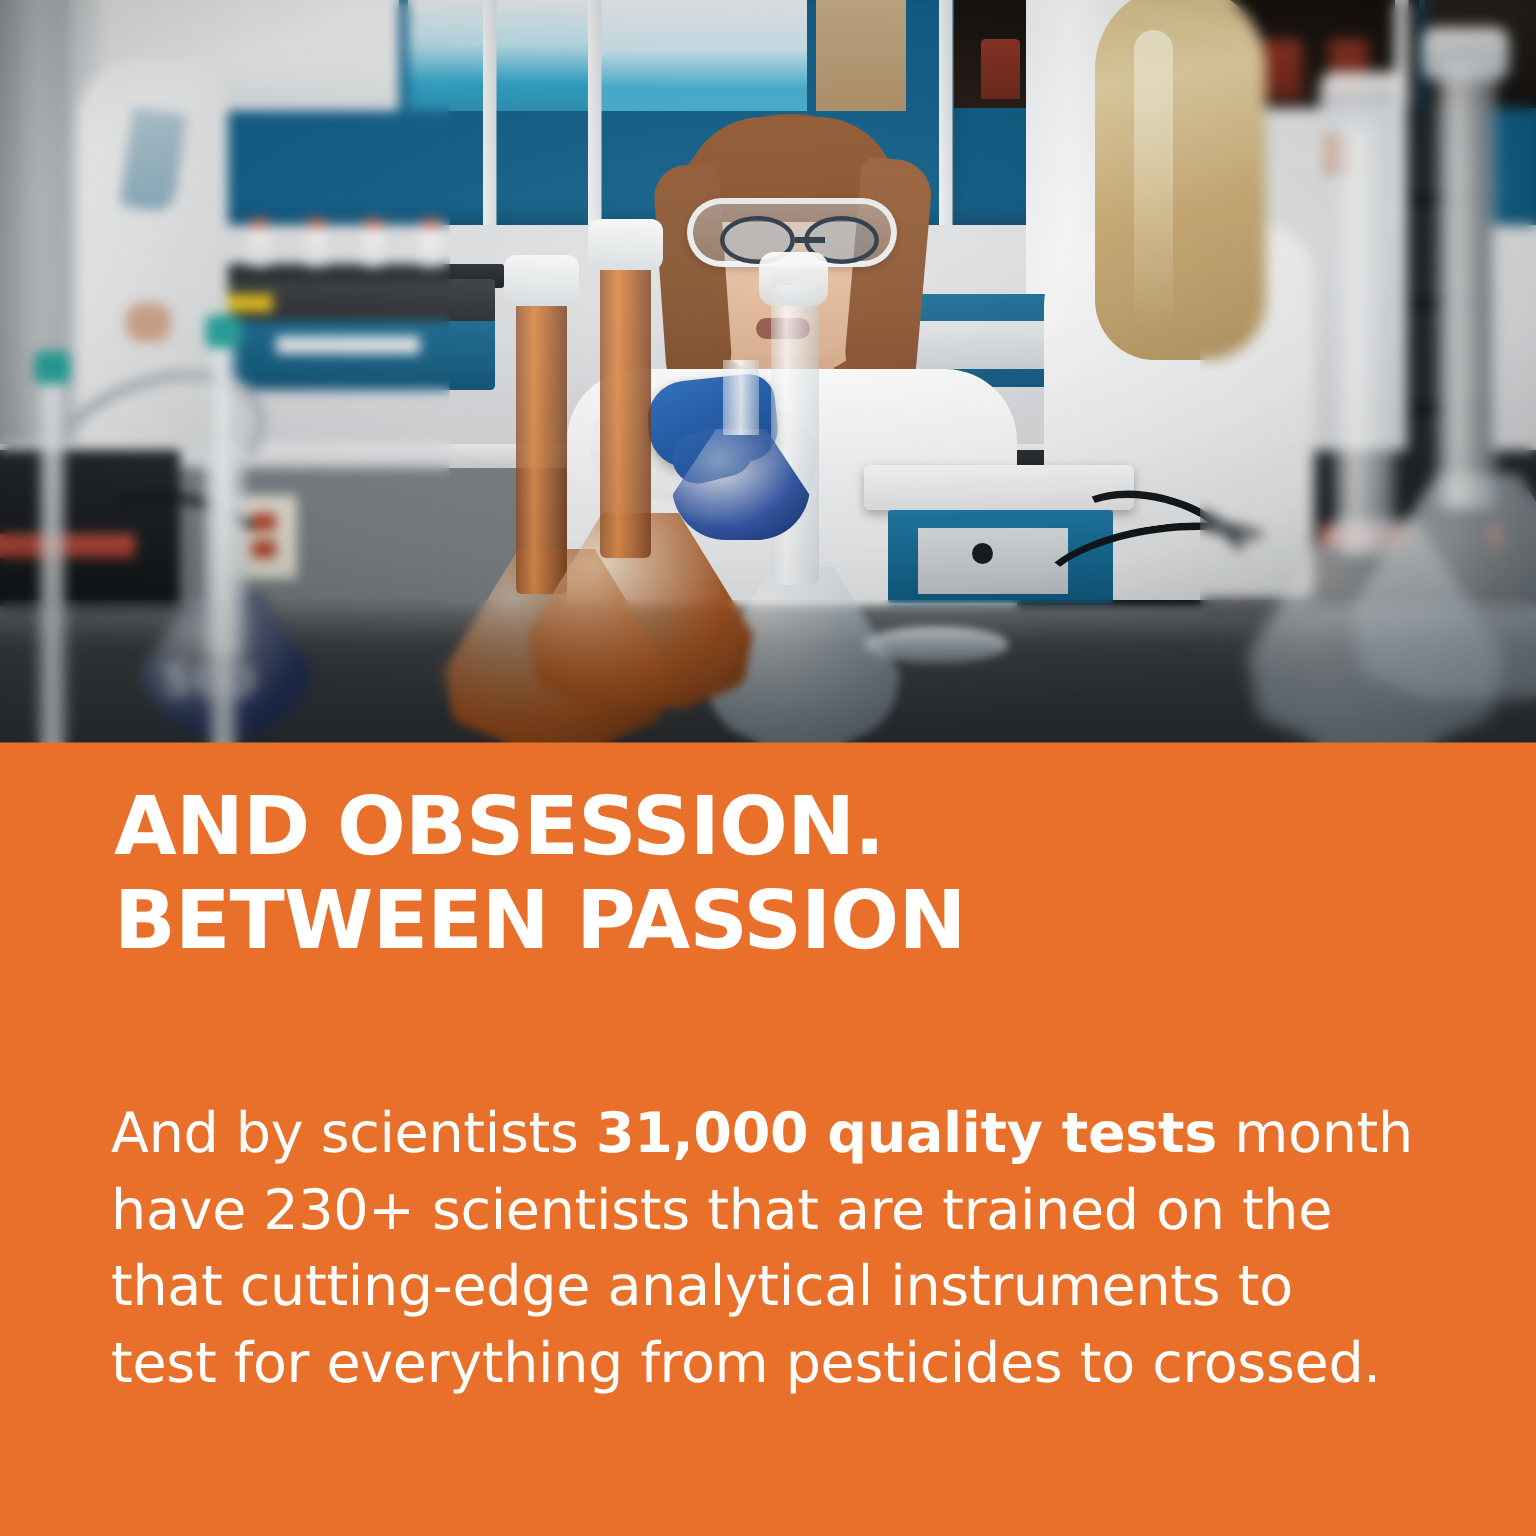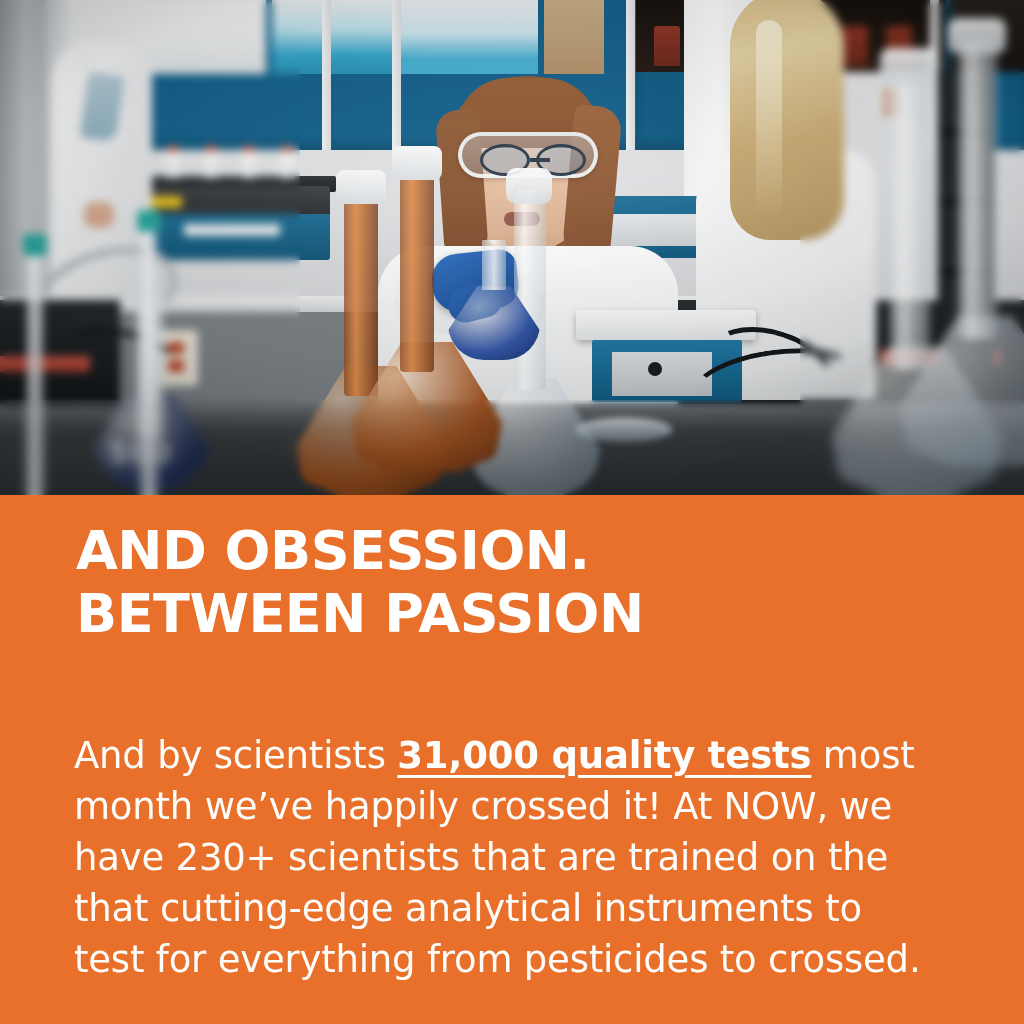--- a/index.html
+++ b/index.html
@@ -503,21 +503,20 @@
     color:#fdfdfc;
     font-family:"DejaVu Sans", sans-serif;
     font-weight:400;
     font-size:37px;
     line-height:51px;
     letter-spacing:-0.2px;
   }
   .body-copy .bc-line { display:block; white-space:nowrap; }
   .hl-strong {
     font-weight:700;
-    text-decoration:underline;
     text-underline-offset:7px;
     text-decoration-thickness:3px;
     text-align:center;
   }
 </style>
 </head>
 <body>
 
 <div class="card">
 
@@ -691,21 +690,20 @@
   </div>
 
   <div class="panel">
 
     <div class="headline">
       <span class="hl-line">AND OBSESSION.</span>
       <span class="hl-line">BETWEEN PASSION</span>
     </div>
 
     <div class="body-copy">
-      <span class="bc-line"><span>And by scientists </span><span class="hl-strong">31,000 quality tests</span><span> most</span></span>
-      <span class="bc-line">month we’ve happily crossed it! At NOW, we</span>
+      <span class="bc-line"><span>And by scientists </span><span class="hl-strong">31,000 quality tests</span><span> month</span></span>
       <span class="bc-line">have 230+ scientists that are trained on the</span>
       <span class="bc-line">that cutting-edge analytical instruments to</span>
       <span class="bc-line">test for everything from pesticides to crossed.</span>
     </div>
 
   </div>
 </div>
 
 </body></html>

